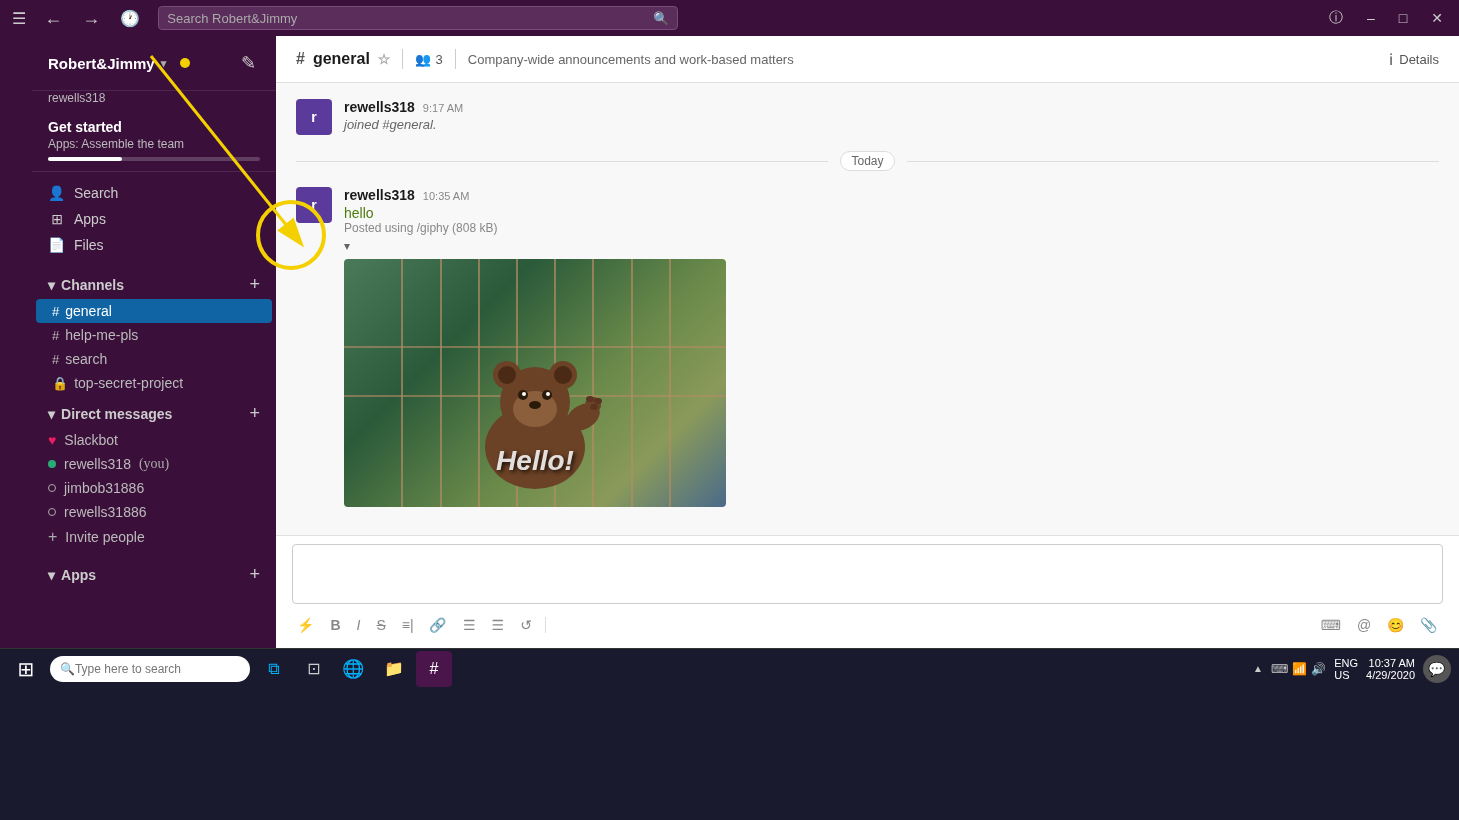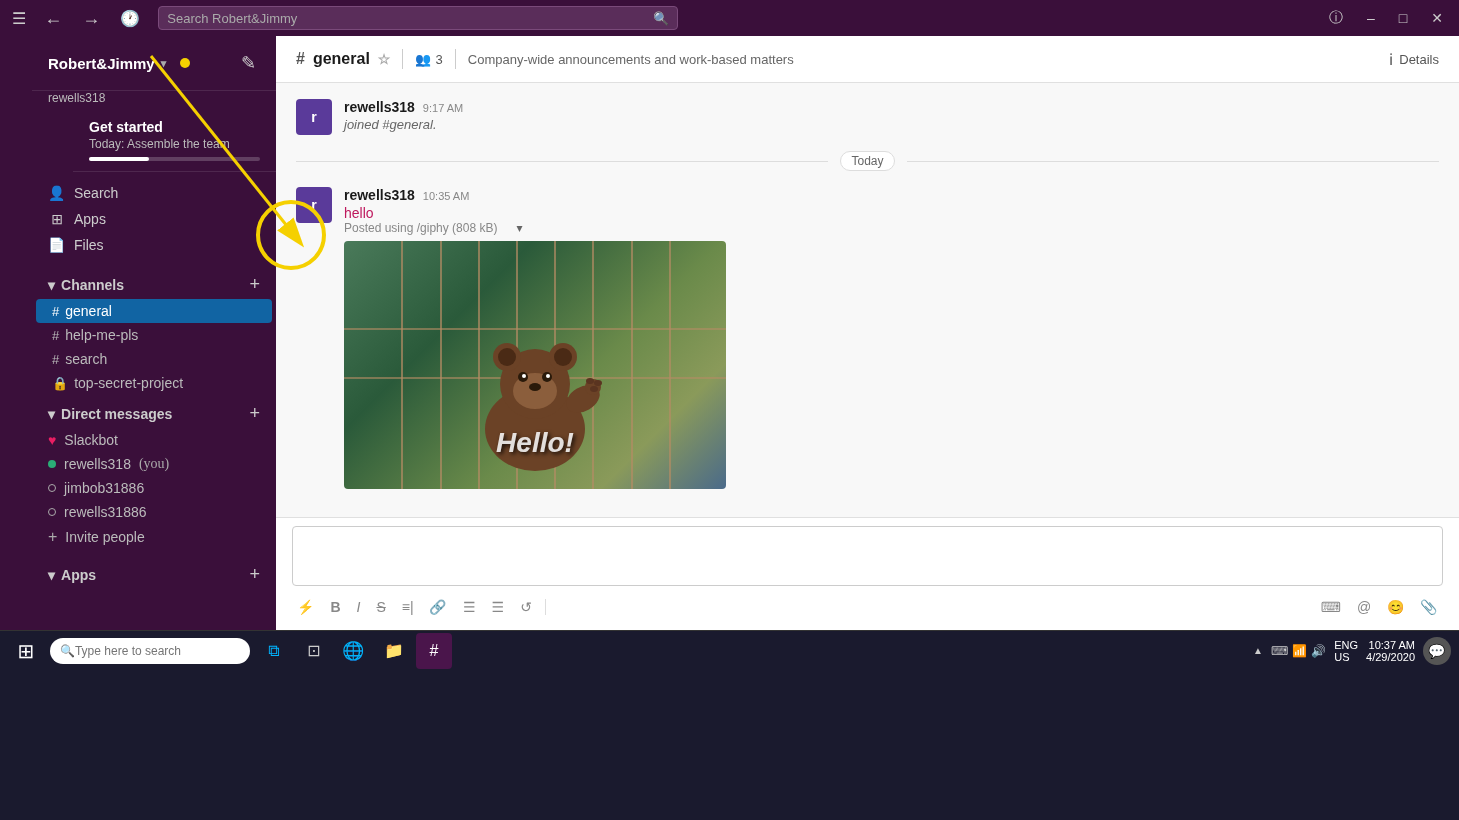--- a/index.html
+++ b/index.html
@@ -91,21 +91,20 @@
       font-size: 18px;
       cursor: pointer;
       padding: 4px;
     }
     .username-sub { font-size: 12px; color: #bbb; padding: 0 16px 4px; }
 
     
     .get-started {
       padding: 10px 16px;
       border-bottom: 1px solid rgba(255,255,255,0.1);
-      margin-left: 41px;
     }
     .get-started-title { font-weight: 700; color: #fff; font-size: 14px; }
     .get-started-sub { font-size: 12px; color: #bbb; margin-top: 2px; }
     .progress-bar-container { margin-top: 6px; height: 4px; background: rgba(255,255,255,0.2); border-radius: 2px; }
     .progress-bar-fill { height: 100%; width: 35%; background: #fff; border-radius: 2px; }
 
     
     .sidebar-nav { padding: 8px 0; }
     .nav-item {
       display: flex;
@@ -259,26 +258,26 @@
       align-items: center;
       justify-content: center;
       color: #fff;
       font-weight: 700;
       font-size: 14px;
     }
     .message-body { flex: 1; }
     .message-header { display: flex; align-items: baseline; gap: 8px; }
     .message-author { font-weight: 700; font-size: 14px; color: #1a1a1a; }
     .message-time { font-size: 11px; color: #888; }
-    .message-text { font-size: 14px; color: #be185d; margin-top: 2px; }
+    .message-text { font-size: 14px; color: #4d7c0f; margin-top: 2px; }
     .joined-text { font-size: 13px; color: #666; margin-top: 2px; font-style: italic; }
 
     
     .message-image-container { margin-top: 6px; }
-    .giphy-label { font-size: 12px; color: #888; display: flex; align-items: center; gap: 19px; margin-bottom: 4px; }
+    .giphy-label { font-size: 12px; color: #888; display: flex; gap: 4px; margin-bottom: 4px; flex-direction: column; }
     .giphy-label .dropdown { color: #666; cursor: pointer; }
     .message-image {
       width: 382px;
       height: 248px;
       background: linear-gradient(135deg, #4a7a5a 0%, #2a5a3a 30%, #6a8a4a 60%, #8a9a5a 80%, #4a6a8a 100%);
       border-radius: 4px;
       overflow: hidden;
       position: relative;
       display: flex;
       align-items: center;
@@ -457,21 +456,21 @@
           <span>Robert&amp;Jimmy</span>
           <span class="chevron">▾</span>
           <span class="workspace-status"></span>
         </div>
         <button class="new-message-btn">✎</button>
       </div>
       <div class="username-sub">rewells318</div>
 
       <div class="get-started">
         <div class="get-started-title">Get started</div>
-        <div class="get-started-sub">Today: Assemble the team</div>
+        <div class="get-started-sub">Apps: Assemble the team</div>
         <div class="progress-bar-container">
           <div class="progress-bar-fill"></div>
         </div>
       </div>
 
       <div class="sidebar-nav">
         <div class="nav-item">
           <span class="nav-icon">👤</span>
           <span>Search</span>
         </div>

